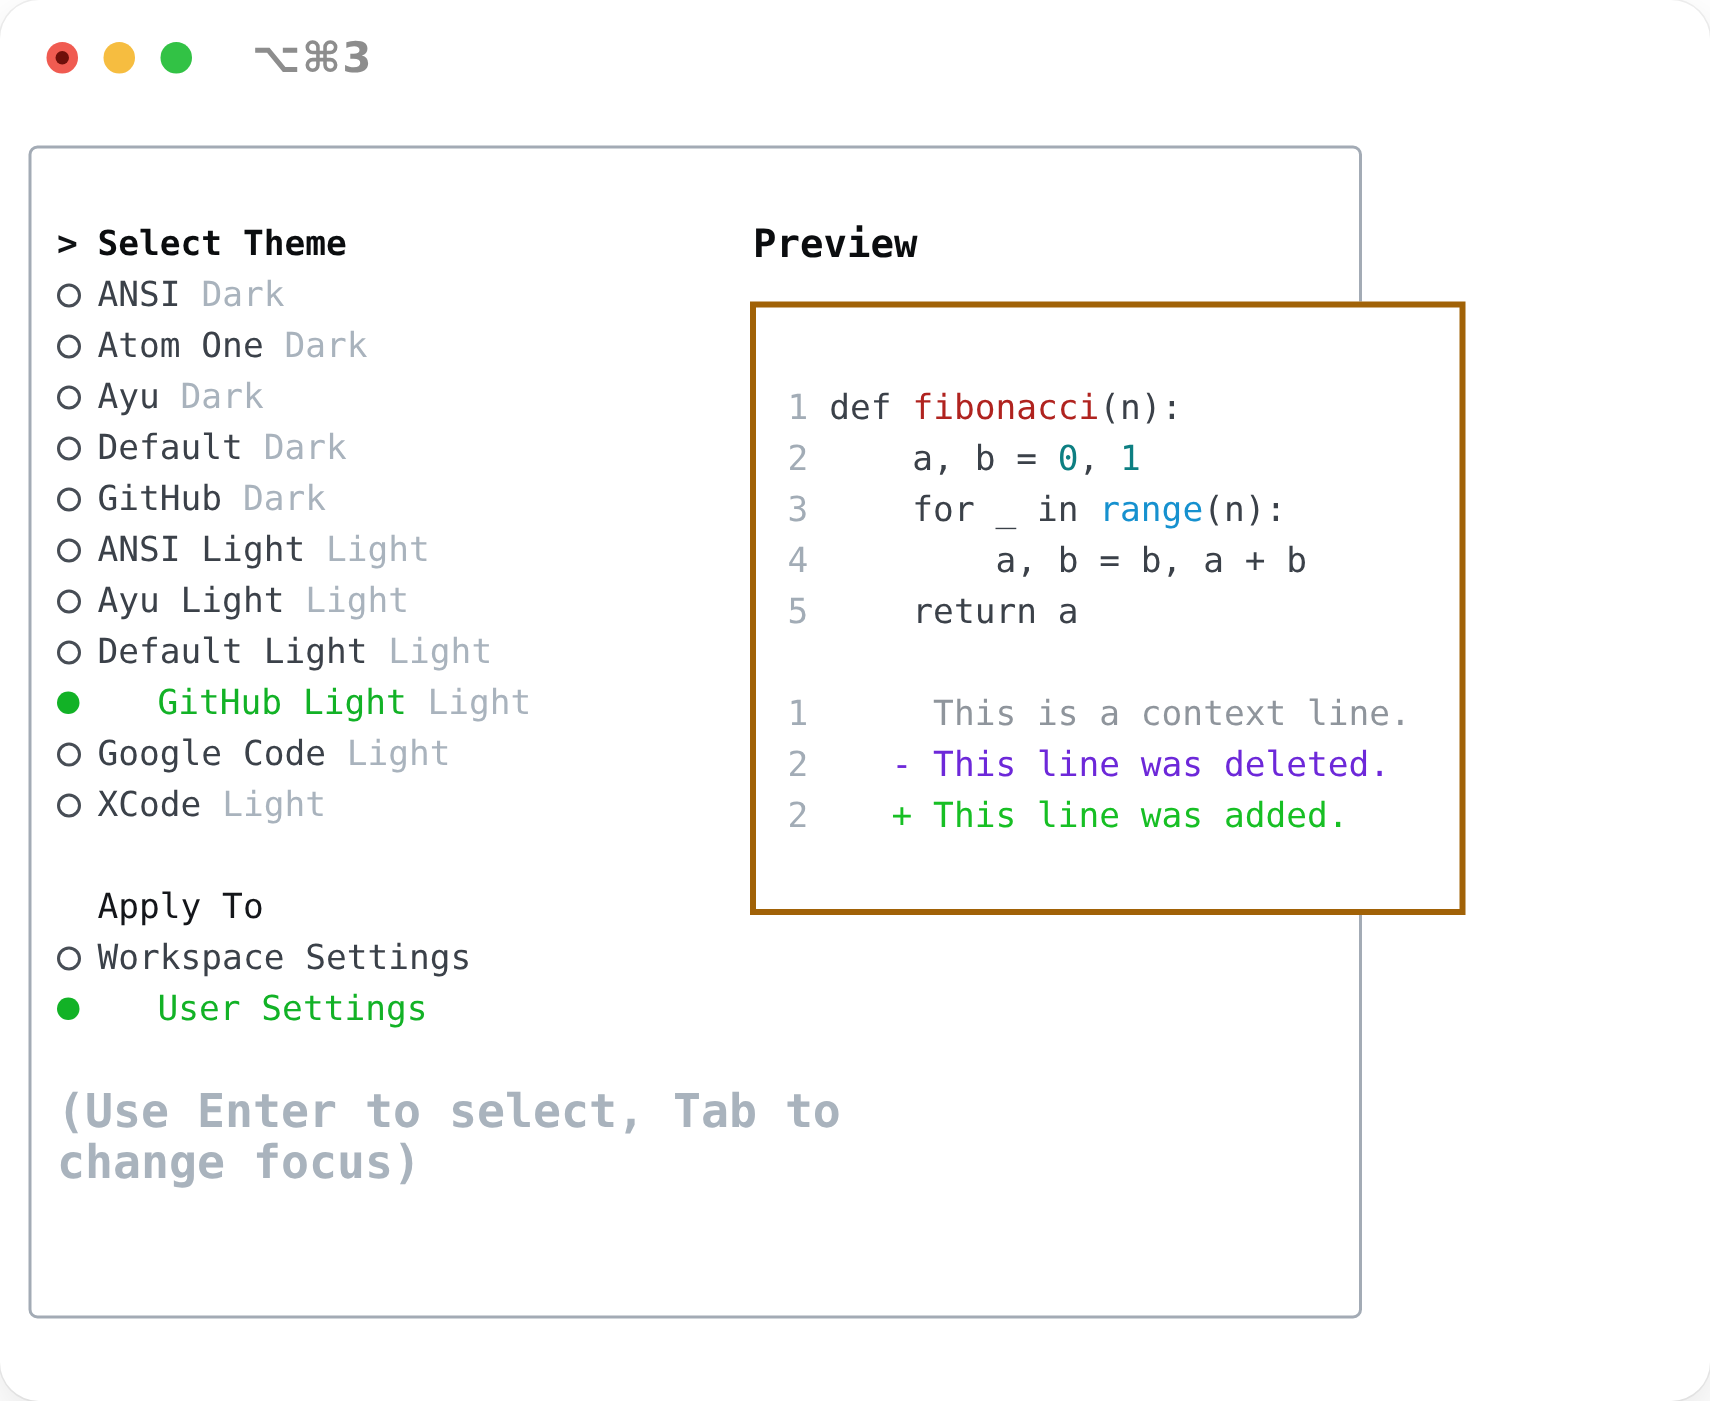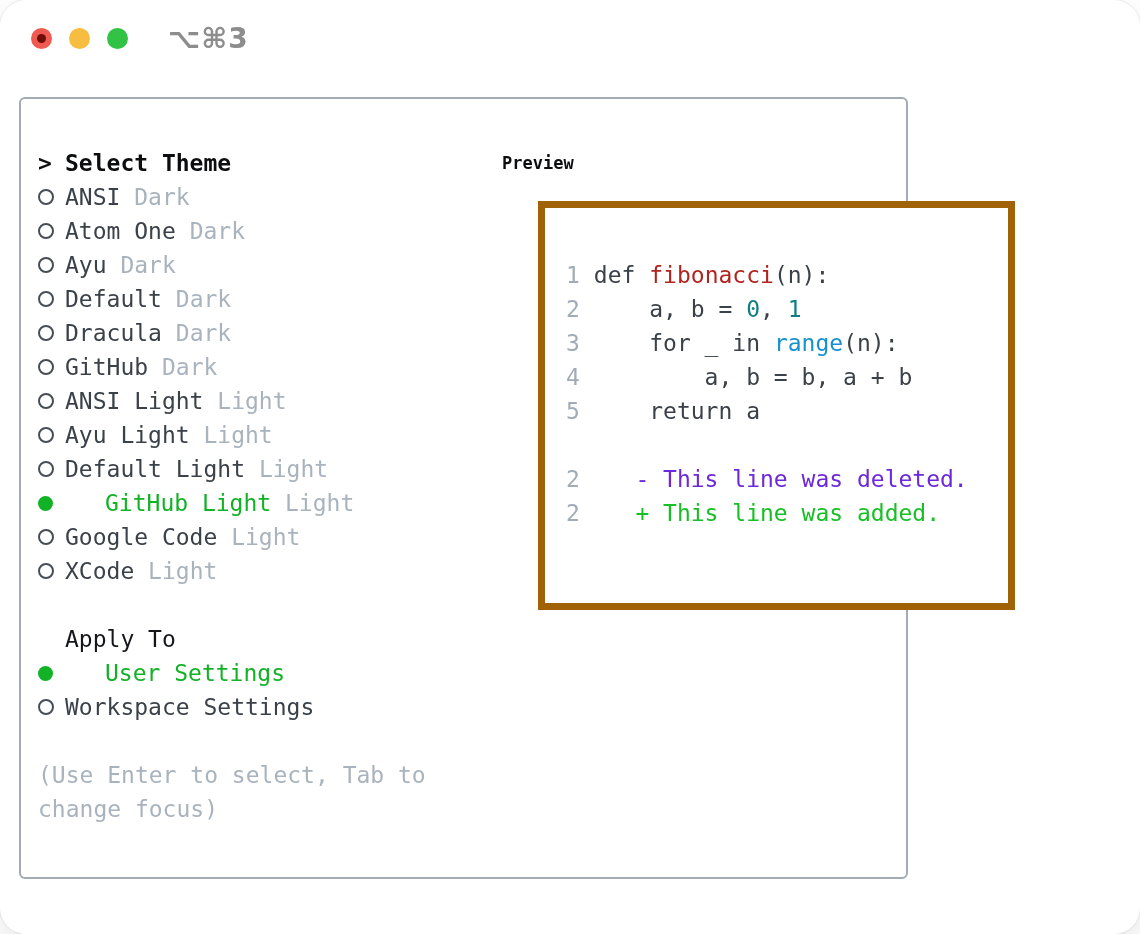--- a/index.html
+++ b/index.html
@@ -34,29 +34,29 @@
   .row{height:34px;line-height:34px;white-space:pre;font-size:23px;color:#3b4149;}
   .row .pfx{display:inline-block;width:27px;vertical-align:top;}
   .row .caret{font-weight:bold;color:#101214;}
   .ring{display:inline-block;width:12px;height:12px;border:2px solid #474d55;border-radius:50%;margin-top:9px;}
   .dotsel{display:inline-block;width:15px;height:15px;border-radius:50%;background:#12b226;margin-top:9px;}
   .hdr{font-weight:bold;color:#0b0d0f;}
   .applyhdr{color:#14161a;text-align:right;}
   .tag{color:#a9b3bd;}
   .sel{color:#12b226;margin-left:40px;}
   .spacer{height:34px;}
-  .helpline{height:34px;line-height:34px;white-space:pre;font-size:23px;color:#a9b3bd;}
+  .helpline{height:34px;line-height:34px;white-space:pre;font-size:31px;color:#a9b3bd;font-weight:bold;}
   
   .preview-header{
     position:absolute;left:481px;top:47px;height:34px;line-height:34px;
-    font-size:17px;font-weight:bold;color:#0b0d0f;
+    font-size:26px;font-weight:bold;color:#0b0d0f;
   }
   .preview-box{
-    position:absolute;left:517px;top:102px;width:477px;height:409px;
-    border:7px solid #a16207;background:#ffffff;box-sizing:border-box;
+    position:absolute;left:479px;top:102px;width:477px;height:409px;
+    border:4px solid #a16207;background:#ffffff;box-sizing:border-box;
     padding:50px 0 0 21px;overflow:hidden;
   }
   .cline{height:34px;line-height:34px;white-space:pre;font-size:23px;}
   .ln{display:inline-block;width:14px;color:#a2acb6;}
   .c-plain{color:#3b4149;}
   .c-func{color:#b0231f;}
   .c-num{color:#0d7f82;}
   .c-builtin{color:#1691cf;text-align:right;}
   .c-context{color:#8f959c;}
   .c-deleted{color:#6d28d9;}
@@ -75,43 +75,43 @@
     <span class="wtitle">⌥⌘3</span>
   </div>
 
   <div class="panel">
     <div class="list" id="list">
         <div class="row"><span class="pfx"><span class="caret">&gt;</span></span><span class="hdr">Select Theme</span></div>
         <div class="row"><span class="pfx"><span class="ring"></span></span><span>ANSI <span class="tag">Dark</span></span></div>
         <div class="row"><span class="pfx"><span class="ring"></span></span><span>Atom One <span class="tag">Dark</span></span></div>
         <div class="row"><span class="pfx"><span class="ring"></span></span><span>Ayu <span class="tag">Dark</span></span></div>
         <div class="row"><span class="pfx"><span class="ring"></span></span><span>Default <span class="tag">Dark</span></span></div>
-        <div class="row"><span class="pfx"><span class="ring"></span></span><span>Dracula <span class="tag">Dark</span></span></div>
         <div class="row"><span class="pfx"><span class="ring"></span></span><span>GitHub <span class="tag">Dark</span></span></div>
         <div class="row"><span class="pfx"><span class="ring"></span></span><span>ANSI Light <span class="tag">Light</span></span></div>
         <div class="row"><span class="pfx"><span class="ring"></span></span><span>Ayu Light <span class="tag">Light</span></span></div>
         <div class="row"><span class="pfx"><span class="ring"></span></span><span>Default Light <span class="tag">Light</span></span></div>
         <div class="row"><span class="pfx"><span class="dotsel"></span></span><span class="sel">GitHub Light <span class="tag">Light</span></span></div>
         <div class="row"><span class="pfx"><span class="ring"></span></span><span>Google Code <span class="tag">Light</span></span></div>
         <div class="row"><span class="pfx"><span class="ring"></span></span><span>XCode <span class="tag">Light</span></span></div>
         <div class="spacer"></div>
         <div class="row"><span class="pfx"></span><span class="applyhdr">Apply To</span></div>
+        <div class="row"><span class="pfx"><span class="ring"></span></span><span>Workspace Settings</span></div>
         <div class="row"><span class="pfx"><span class="dotsel"></span></span><span class="sel">User Settings</span></div>
-        <div class="row"><span class="pfx"><span class="ring"></span></span><span>Workspace Settings</span></div>
         <div class="spacer"></div>
         <div class="helpline">(Use Enter to select, Tab to</div>
         <div class="helpline">change focus)</div>
       </div>
     <div class="preview-header">Preview</div>
     <div class="preview-box">
       <div id="code-lines">
           <div class="cline"><span class="ln">1</span><span class="c-plain"> def </span><span class="c-func">fibonacci</span><span class="c-plain">(n):</span></div>
           <div class="cline"><span class="ln">2</span><span class="c-plain">     a, b = </span><span class="c-num">0</span><span class="c-plain">, </span><span class="c-num">1</span></div>
           <div class="cline"><span class="ln">3</span><span class="c-plain">     for _ in </span><span class="c-builtin">range</span><span class="c-plain">(n):</span></div>
           <div class="cline"><span class="ln">4</span><span class="c-plain">         a, b = b, a + b</span></div>
           <div class="cline"><span class="ln">5</span><span class="c-plain">     return a</span></div>
           <div class="cline"><span class="ln"></span></div>
+          <div class="cline"><span class="ln">1</span><span class="c-context">      This is a context line.</span></div>
           <div class="cline"><span class="ln">2</span><span class="c-deleted">    - This line was deleted.</span></div>
           <div class="cline"><span class="ln">2</span><span class="c-added">    + This line was added.</span></div>
         </div>
     </div>
   </div>
 </div>
 
 </body></html>

